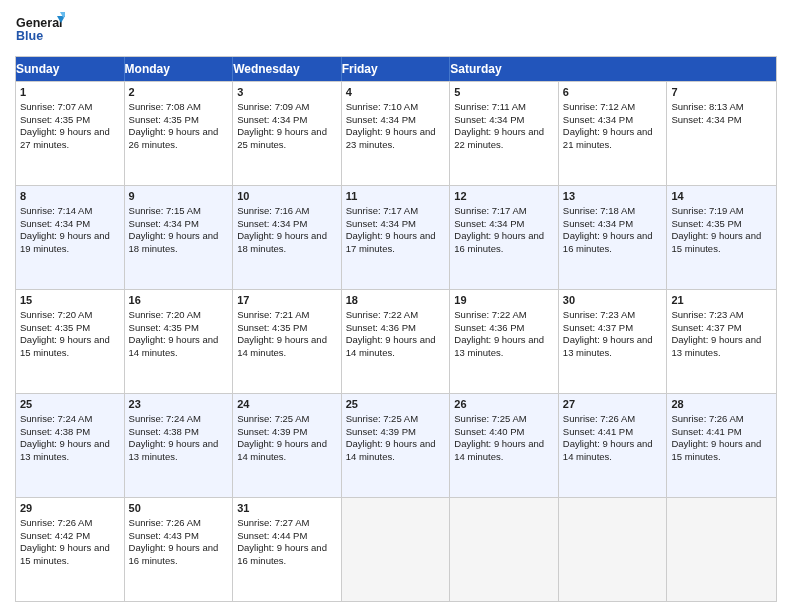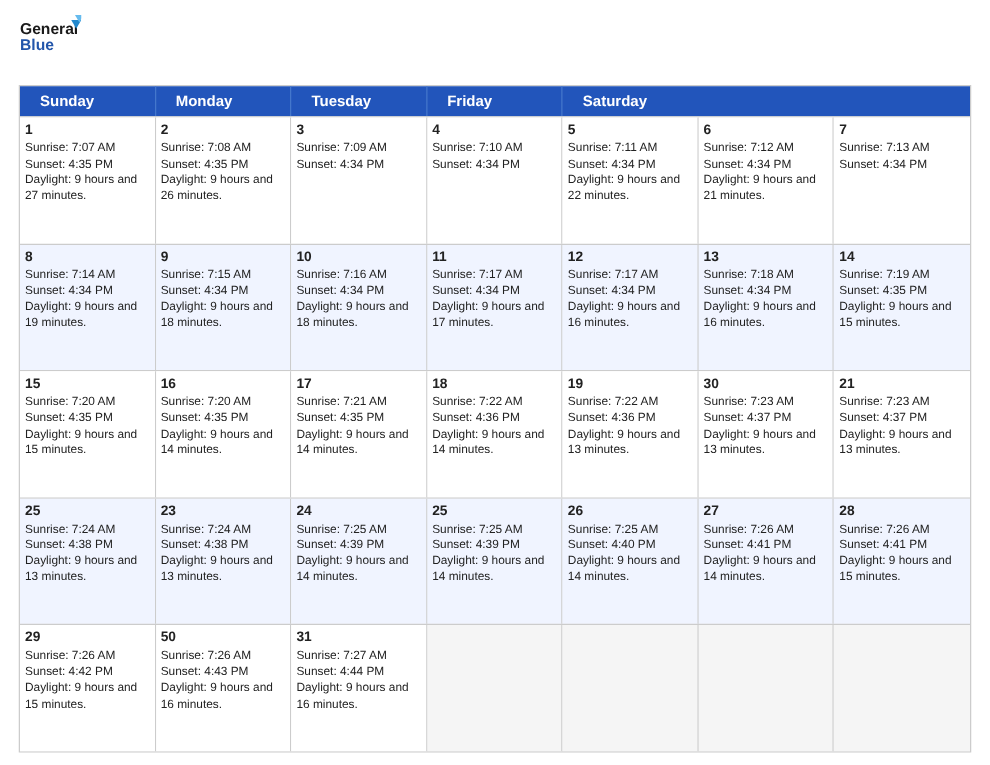--- a/index.html
+++ b/index.html
@@ -14,21 +14,21 @@
       width: 792px;
       height: 612px;
       padding: 10px 15px 10px 15px;
       display: flex;
       flex-direction: column;
     }
     .header-row {
       display: flex;
       justify-content: space-between;
       align-items: flex-end;
-      margin-bottom: 18px;
+      margin-bottom: 6px;
     }
     .logo {
       display: flex;
       align-items: center;
       gap: 4px;
     }
     .title-block {
       text-align: right;
     }
     .main-title {
@@ -49,21 +49,21 @@
     }
     .cal-header {
       display: grid;
       grid-template-columns: repeat(7, 1fr);
       background: #2255bb;
     }
     .cal-header-cell {
       color: #fff;
       font-size: 12px;
       font-weight: bold;
-      padding: 5px 16px;
+      padding: 5px 0;
       text-align: left;
       border-right: 1px solid #4477cc;
     }
     .cal-header-cell:last-child { border-right: none; }
     .cal-body {
       flex: 1;
       display: flex;
       flex-direction: column;
     }
     .cal-row {
@@ -108,21 +108,21 @@
     <div class="title-block">
       <div class="main-title"></div>
       <div class="subtitle"></div>
     </div>
   </div>
 
   <div class="calendar">
     <div class="cal-header">
     <div class="cal-header-cell">Sunday</div>
         <div class="cal-header-cell">Monday</div>
-        <div class="cal-header-cell">Tuesday</div>
+        <div class="cal-header-cell">Wednesday</div>
         <div class="cal-header-cell">Friday</div>
         <div class="cal-header-cell">Saturday</div>
       </div>
     <div class="cal-body">
     <div class="cal-row">
           <div class="cal-cell">
         <span class="day-num">1</span>
         <span>Sunrise: 7:07 AM</span><br>
         <span>Sunset: 4:35 PM</span><br>
         <span>Daylight: 9 hours and 27 minutes.</span>
@@ -130,41 +130,43 @@
           <div class="cal-cell">
         <span class="day-num">2</span>
         <span>Sunrise: 7:08 AM</span><br>
         <span>Sunset: 4:35 PM</span><br>
         <span>Daylight: 9 hours and 26 minutes.</span>
       </div>
           <div class="cal-cell">
         <span class="day-num">3</span>
         <span>Sunrise: 7:09 AM</span><br>
         <span>Sunset: 4:34 PM</span><br>
+        <span>Daylight: 9 hours and 25 minutes.</span>
       </div>
           <div class="cal-cell">
         <span class="day-num">4</span>
         <span>Sunrise: 7:10 AM</span><br>
         <span>Sunset: 4:34 PM</span><br>
+        <span>Daylight: 9 hours and 23 minutes.</span>
       </div>
           <div class="cal-cell">
         <span class="day-num">5</span>
         <span>Sunrise: 7:11 AM</span><br>
         <span>Sunset: 4:34 PM</span><br>
         <span>Daylight: 9 hours and 22 minutes.</span>
       </div>
           <div class="cal-cell">
         <span class="day-num">6</span>
         <span>Sunrise: 7:12 AM</span><br>
         <span>Sunset: 4:34 PM</span><br>
         <span>Daylight: 9 hours and 21 minutes.</span>
       </div>
           <div class="cal-cell">
         <span class="day-num">7</span>
-        <span>Sunrise: 7:13 AM</span><br>
+        <span>Sunrise: 8:13 AM</span><br>
         <span>Sunset: 4:34 PM</span><br>
       </div>
         </div>
         <div class="cal-row">
           <div class="cal-cell">
         <span class="day-num">8</span>
         <span>Sunrise: 7:14 AM</span><br>
         <span>Sunset: 4:34 PM</span><br>
         <span>Daylight: 9 hours and 19 minutes.</span>
       </div>

